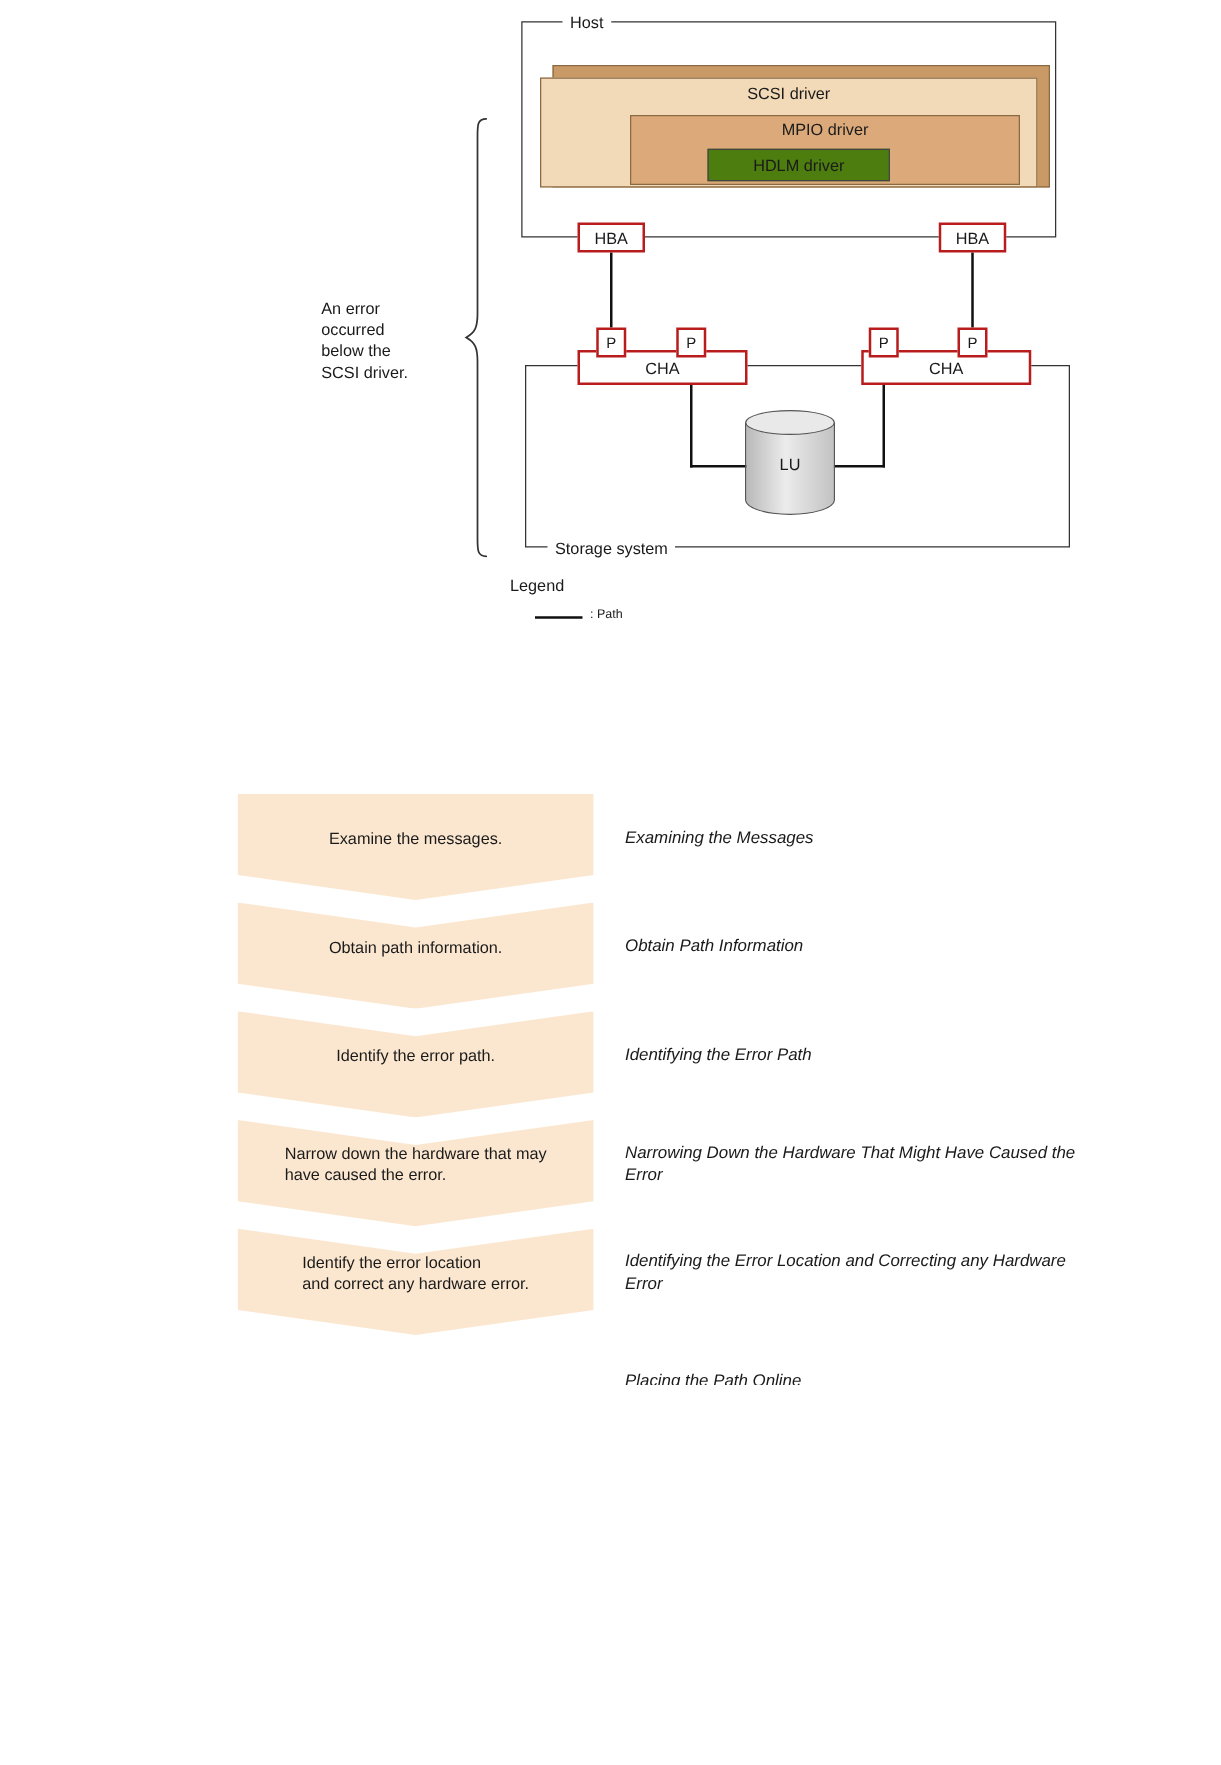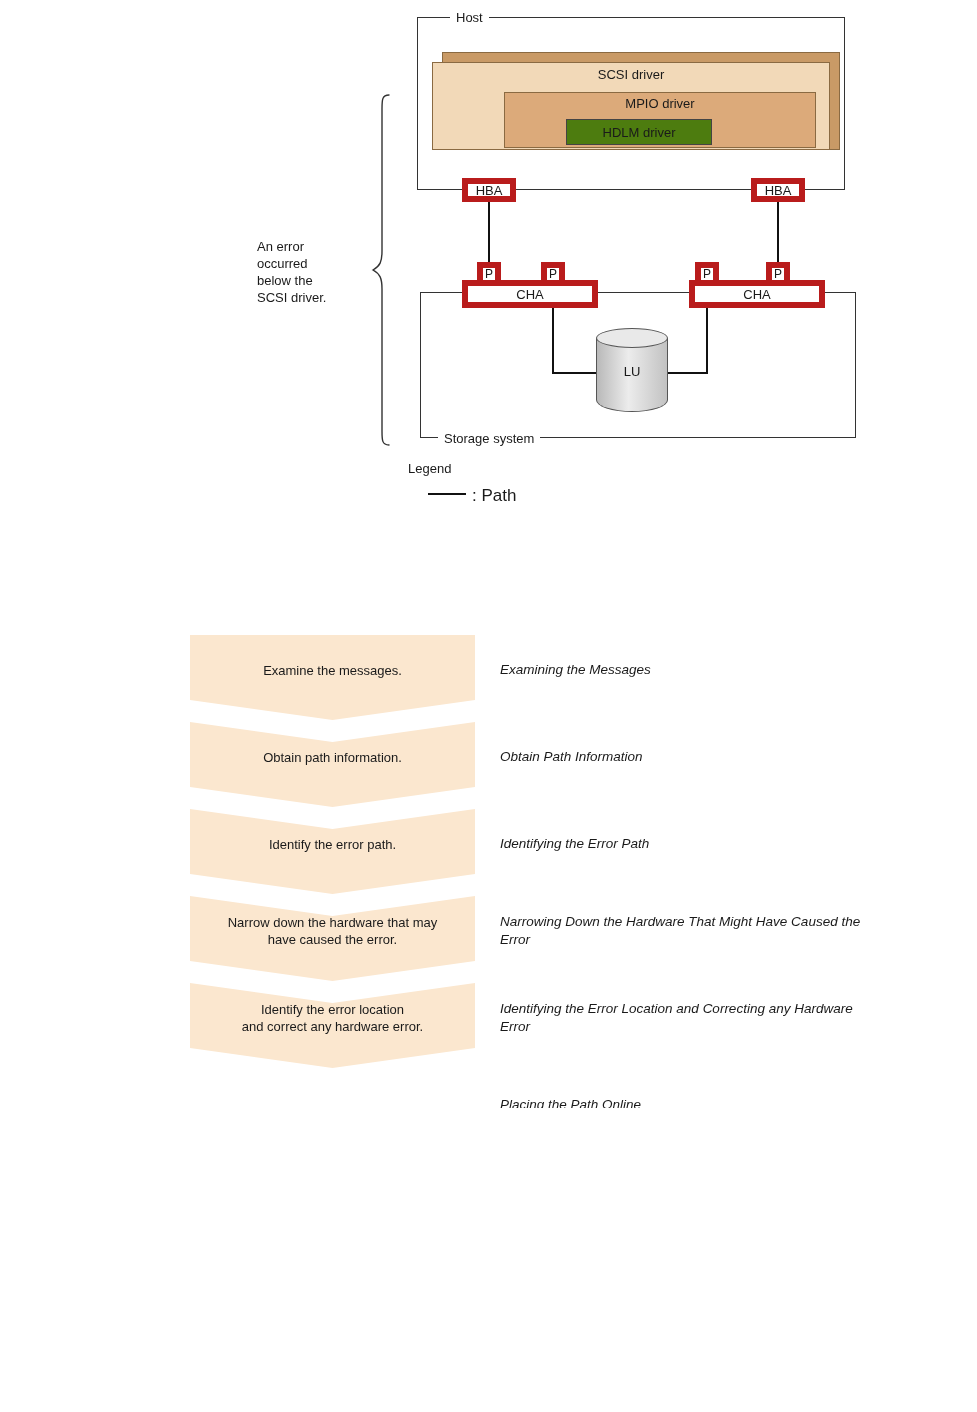--- a/index.html
+++ b/index.html
@@ -2,47 +2,47 @@
 <html><head>
 <meta charset="utf-8">
 <style>
   * { margin:0; padding:0; box-sizing:border-box; }
   html,body { background:#ffffff; }
   body { font-family:"Liberation Sans", sans-serif; color:#1a1a1a; }
   .canvas { position:relative; width:977px; height:1108px; background:#fff; overflow:hidden; }
 
   .outline { position:absolute; border:1px solid #333; background:transparent; }
   .line    { position:absolute; background:#111; }
-  .wbox    { position:absolute; border:6px solid #b91c1c; background:#fff; display:flex; align-items:center; justify-content:center; font-size:13px; }
+  .wbox    { position:absolute; border:2px solid #b91c1c; background:#fff; display:flex; align-items:center; justify-content:center; font-size:13px; }
   .pbox    { font-size:12px; }
   .float-label { position:absolute; background:#fff; padding:0 6px; font-size:13px; line-height:15px; }
 
   .scsi-back  { position:absolute; left:442px; top:52px;  width:398px; height:98px; background:#c99a66; border:1px solid #8a6a42; }
   .scsi-front { position:absolute; left:432px; top:62px;  width:398px; height:88px; background:#f2d9b8; border:1px solid #8a6a42; text-align:center; padding-top:4px; font-size:13px; }
   .mpio-box   { position:absolute; left:480px; top:92px;  width:312px; height:56px; background:#dcaa7a; border:1px solid #8a6a42; text-align:center; padding-top:3px; font-size:13px;margin-left:24px; }
   .hdlm-box   { position:absolute; left:566px; top:119px; width:146px; height:26px; background:#4d7c0f; border:1px solid #444; display:flex; align-items:center; justify-content:center; font-size:13px; }
 
   .lu-top   { position:absolute; left:596px; top:328px; width:72px; height:20px; border:1px solid #555; border-radius:50%; background:#e9e9e9; }
   .lu-body  { position:absolute; left:596px; top:338px; width:72px; height:74px;
               background:linear-gradient(90deg,#b9b9b9,#ececec 45%,#c2c2c2);
               border-left:1px solid #555; border-right:1px solid #555; border-bottom:1px solid #555;
               border-radius:0 0 36px 36px / 0 0 12px 12px; }
   .lu-label { position:absolute; left:596px; top:364px; width:72px; text-align:center; font-size:13px; }
 
   .note-text { position:absolute; left:257px; top:238px; width:120px; font-size:13px; line-height:17px; white-space:pre-line; }
 
   .legend-title { position:absolute; left:408px; top:461px; font-size:13px; }
   .legend-line  { position:absolute; left:428px; top:493px; width:38px; height:2px; background:#111; }
-  .legend-text  { position:absolute; left:472px; top:486px; font-size:17px; }
+  .legend-text  { position:absolute; left:472px; top:486px; font-size:10px; }
 
   .flow-step { position:absolute; left:190px; width:285px; height:85px; background:#fbe7cf; }
   .flow-step.first   { clip-path: polygon(0 0, 100% 0, 100% 65px, 50% 100%, 0 65px); }
   .flow-step.chevron { clip-path: polygon(0 0, 50% 20px, 100% 0, 100% 65px, 50% 100%, 0 65px); }
   .step-text { position:absolute; left:0; top:0; right:0; bottom:0; padding:0 10px 15px 10px;
-               display:flex; align-items:center; justify-content:center; text-align:center;
+               display:flex; align-items:center; justify-content:center; 
                font-size:13px; line-height:17px; white-space:pre-line; }
   .flow-ref  { position:absolute; left:500px; width:445px; height:85px; padding-bottom:15px;
                display:flex; align-items:center; font-size:13.5px; font-style:italic;
                line-height:18px; white-space:pre-line; }
 
   .bottom-rule { position:absolute; left:8px; top:1389px; width:961px; height:2px; background:#222; }
 </style>
 </head>
 <body>
 

